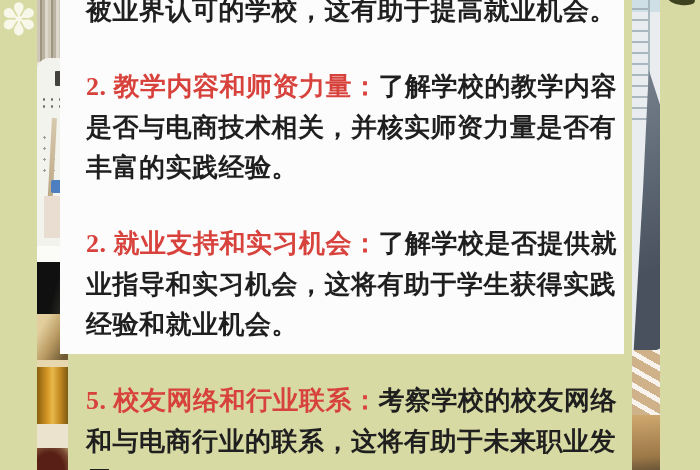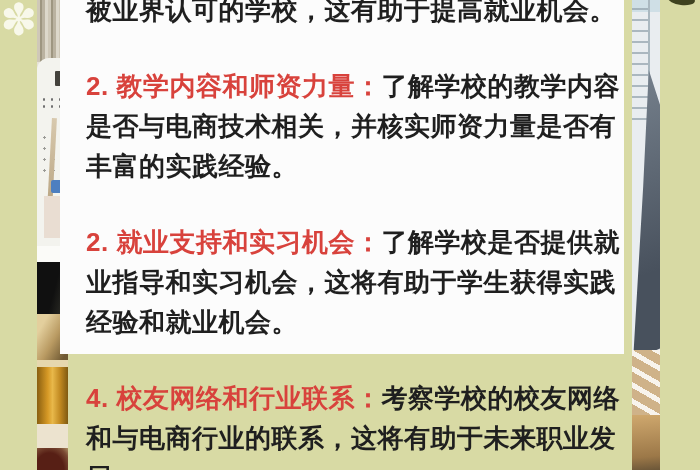--- a/index.html
+++ b/index.html
@@ -68,21 +68,21 @@
     width:564px;height:354px;
     background:#fcfcfc;
     margin-left:8px;
   }
   .card-text{
     position:absolute;left:26px;top:-10px;width:536px;
     font-size:26px;line-height:40px;font-weight:700;
     letter-spacing:.5px;color:#1f1f1f;
   }
   .card-text p{margin:0 0 36px 0;}
-  .hd{color:#d8423c;}
+  .hd{color:#d8423c;font-family:Liberation Serif, serif;}
 </style>
 </head>
 <body>
 
 <div class="stage">
 
   <span class="flower">✽</span>
   <div class="leaf-mark"></div>
 
   <div class="photo-left">
@@ -109,17 +109,17 @@
     <div class="rp-wedge"></div>
     <div class="rp-streaks"></div>
     <div class="rp-floor"></div>
   </div>
 
   <div class="card">
     <div class="card-text">
       <p><span>被业界认可的学校，这有助于提高就业机会。</span></p>
       <p><span class="hd">2. 教学内容和师资力量：</span><span>了解学校的教学内容是否与电商技术相关，并核实师资力量是否有丰富的实践经验。</span></p>
       <p><span class="hd">2. 就业支持和实习机会：</span><span>了解学校是否提供就业指导和实习机会，这将有助于学生获得实践经验和就业机会。</span></p>
-      <p><span class="hd">4. 校友网络和行业联系：</span><span>考察学校的校友网络和与电商行业的联系，这将有助于未来职业发展。</span></p>
+      <p><span class="hd">5. 校友网络和行业联系：</span><span>考察学校的校友网络和与电商行业的联系，这将有助于未来职业发展。</span></p>
     </div>
   </div>
 
 </div>
 
 </body></html>

